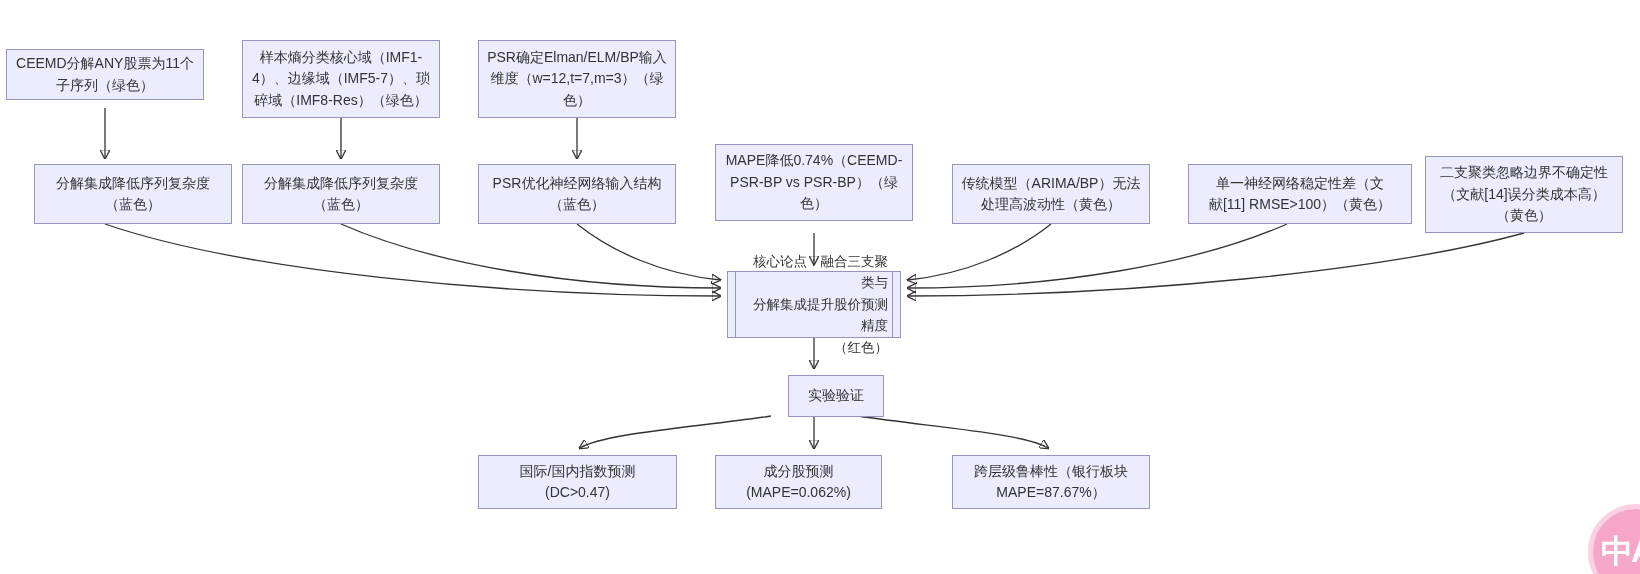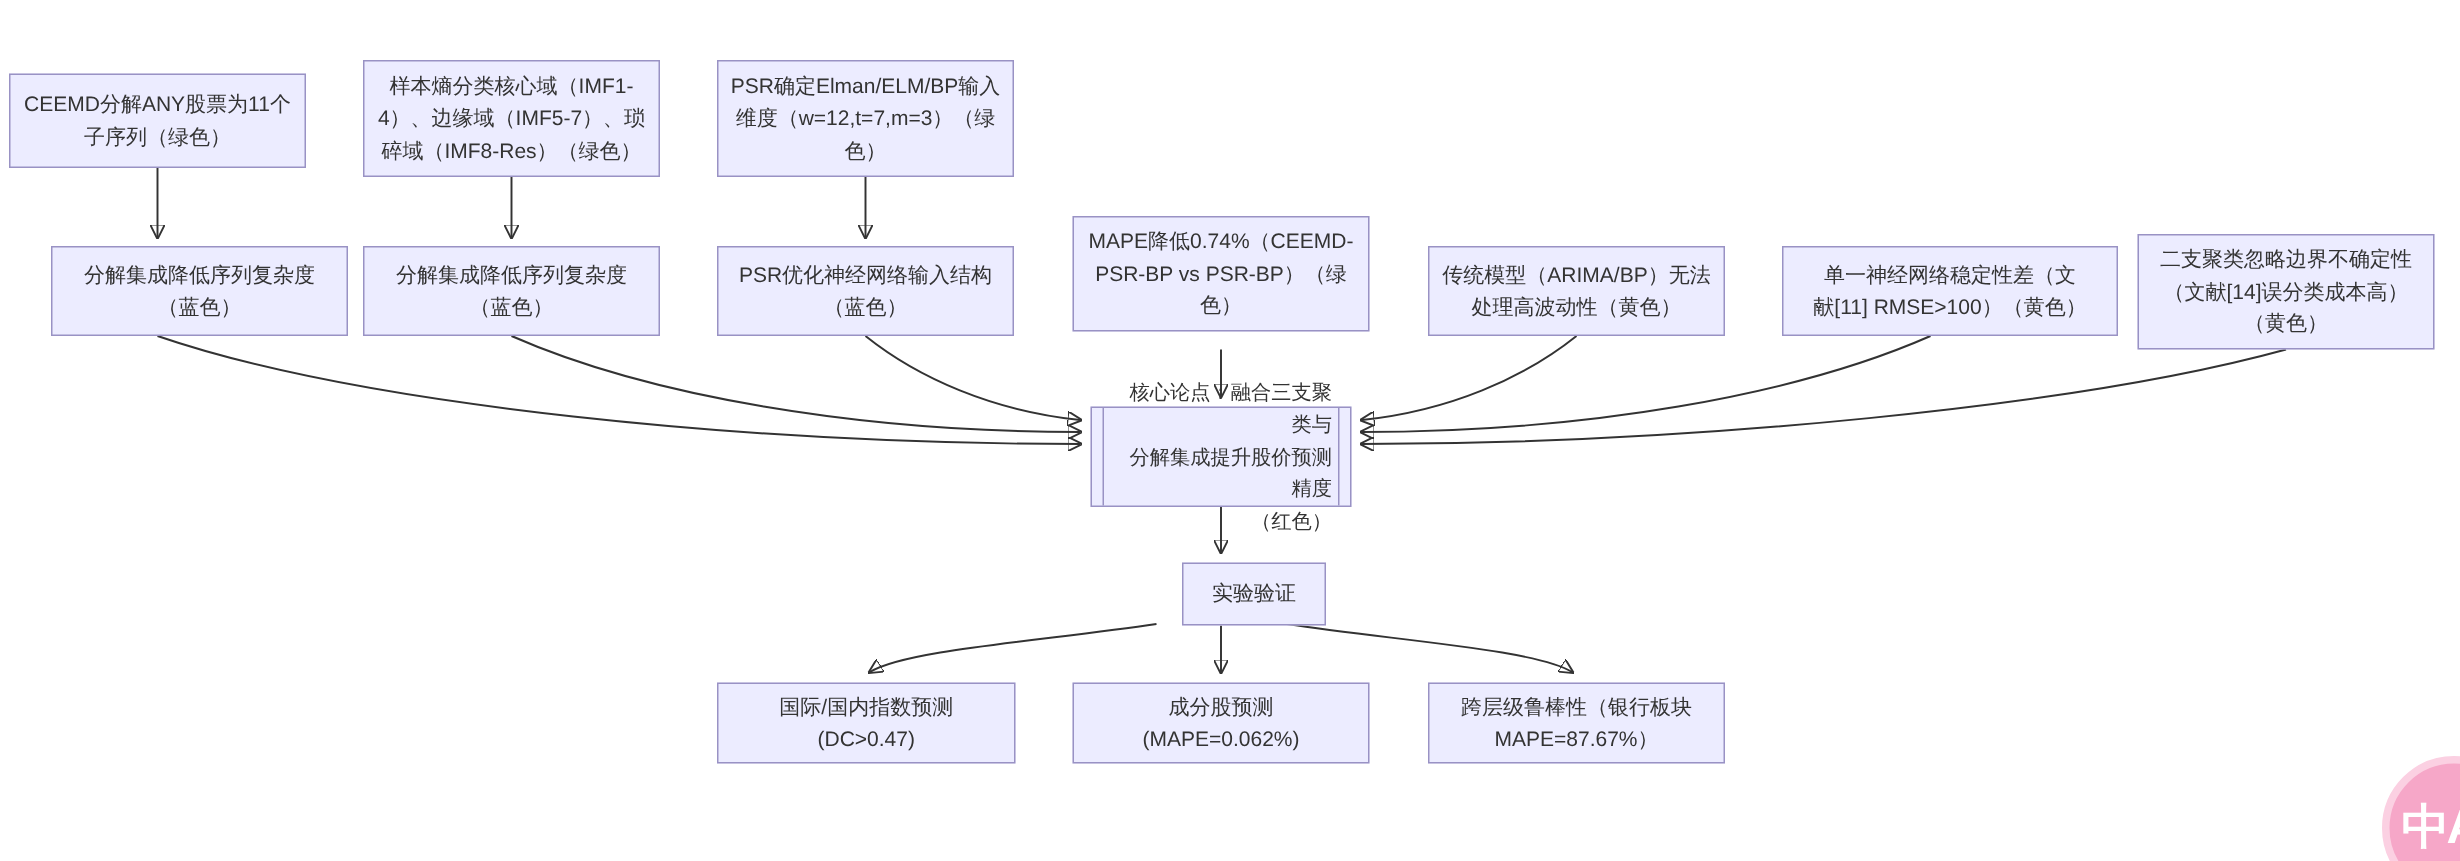--- a/index.html
+++ b/index.html
@@ -94,21 +94,21 @@
     <path d="M105,224 C242,271 502,296 720,296" marker-end="url(#arrow)"></path>
     <path d="M1051,224 C1016,252 966,274 908,280" marker-end="url(#arrow)"></path>
     <path d="M1287,224 C1196,264 1056,288 908,288" marker-end="url(#arrow)"></path>
     <path d="M1524,233 C1386,271 1126,296 908,296" marker-end="url(#arrow)"></path>
     <path d="M814,338 L814,368" marker-end="url(#arrow)"></path>
     <path d="M771,416 C698,427 604,433 580,448" marker-end="url(#arrow)"></path>
     <path d="M814,417 L814,448" marker-end="url(#arrow)"></path>
     <path d="M858,416 C930,427 1024,433 1048,448" marker-end="url(#arrow)"></path>
   </svg>
 
-  <div class="node" style="left:6px; top:49px; width:198px; height:63px;">CEEMD分解ANY股票为11个
+  <div class="node" style="left:6px; top:49px; width:198px; height:51px;">CEEMD分解ANY股票为11个
 子序列（绿色）</div>
 
   <div class="node" style="left:242px; top:40px; width:198px; height:78px;">样本熵分类核心域（IMF1-
 4）、边缘域（IMF5-7）、琐
 碎域（IMF8-Res）（绿色）</div>
 
   <div class="node" style="left:478px; top:40px; width:198px; height:78px;">PSR确定Elman/ELM/BP输入
 维度（w=12,t=7,m=3）（绿
 色）</div>
 
@@ -141,21 +141,21 @@
     <span>核心论点：融合三支聚类与
 分解集成提升股价预测精度
 （红色）</span>
   </div>
 
   <div class="node" style="left:788px; top:375px; width:96px; height:42px;">实验验证</div>
 
   <div class="node" style="left:478px; top:455px; width:199px; height:54px;">国际/国内指数预测
 (DC&gt;0.47)</div>
 
-  <div class="node" style="left:715px; top:455px; width:198px; height:54px;">成分股预测
+  <div class="node" style="left:715px; top:455px; width:167px; height:54px;">成分股预测
 (MAPE=0.062%)</div>
 
   <div class="node" style="left:952px; top:455px; width:198px; height:54px;">跨层级鲁棒性（银行板块
 MAPE=87.67%）</div>
 
   <div class="translate-badge">中A</div>
 
 </div>
 
 </body></html>

